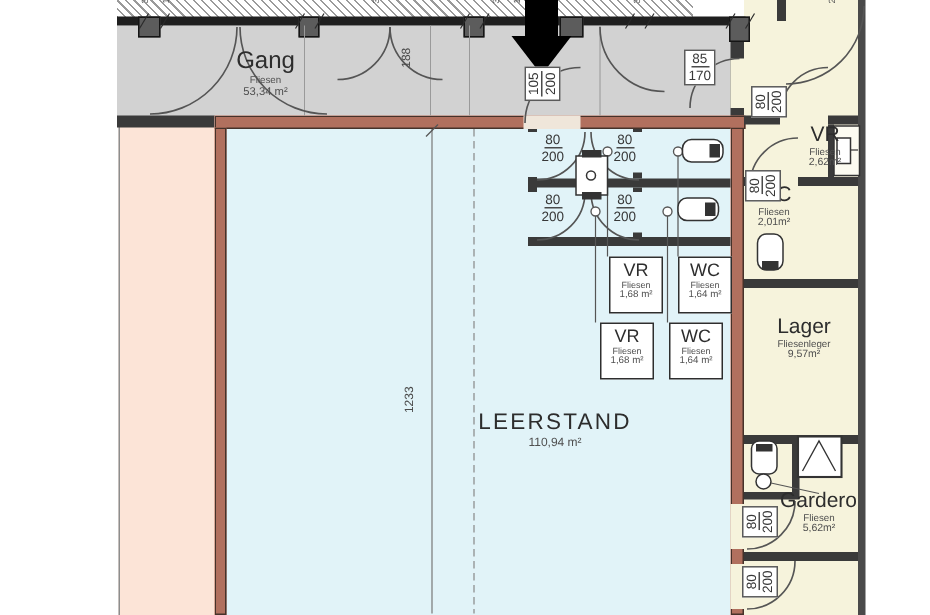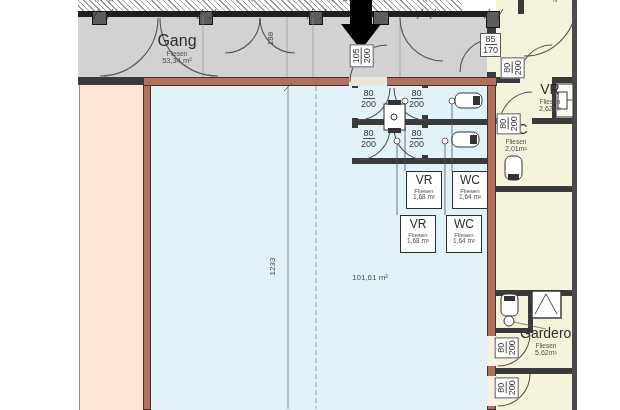--- a/index.html
+++ b/index.html
@@ -178,21 +178,22 @@
     <polygon points="350,0 372,0 372,24 381,24 361,50 341,24 350,24" fill="#000"></polygon>
   </svg>
 
   <div class="room-label" style="left:142px;top:32px;width:70px;">
     <span class="rl-name" style="font-size:16px;">Gang</span>
     <span class="rl-floor">Fliesen</span>
     <span class="rl-area">53,34 m²</span>
   </div>
 
   <div class="room-label" style="left:300px;top:274px;width:140px;">
-    <span class="rl-area" style="font-size:8px;">101,61 m²</span>
+    <span class="rl-name" style="font-size:15px;letter-spacing:1.5px;">LEERSTAND</span>
+    <span class="rl-area" style="font-size:8px;">110,94 m²</span>
   </div>
 
   <div class="labelbox" style="left:406px;top:171px;width:36px;height:38px;">
     <span class="lb-name">VR</span>
     <span class="lb-floor">Fliesen</span>
     <span class="lb-area">1,68 m²</span>
   </div>
   <div class="labelbox" style="left:452px;top:171px;width:36px;height:38px;">
     <span class="lb-name">WC</span>
     <span class="lb-floor">Fliesen</span>
@@ -212,31 +213,36 @@
   <div class="room-label" style="left:524px;top:82px;width:52px;">
     <span class="rl-name" style="font-size:14px;">VR</span>
     <span class="rl-floor">Fliesen</span>
     <span class="rl-area" style="font-size:7px;">2,62m²</span>
   </div>
   <div class="room-label" style="left:490px;top:122px;width:52px;">
     <span class="rl-name" style="font-size:14px;">WC</span>
     <span class="rl-floor">Fliesen</span>
     <span class="rl-area" style="font-size:7px;">2,01m²</span>
   </div>
+  <div class="room-label" style="left:500px;top:210px;width:72px;">
+    <span class="rl-name" style="font-size:14px;">Lager</span>
+    <span class="rl-floor">Fliesenleger</span>
+    <span class="rl-area" style="font-size:7px;">9,57m²</span>
+  </div>
   <div class="room-label" style="left:520px;top:326px;width:52px;overflow:hidden;white-space:nowrap;">
     <span class="rl-name" style="font-size:14px;text-align:left;">Garderobe</span>
     <span class="rl-floor">Fliesen</span>
     <span class="rl-area" style="font-size:7px;">5,62m²</span>
   </div>
 
   <div class="frac rot boxed" style="left:350px;top:44px;">
     <span class="fnum">105</span>
     <span>200</span>
   </div>
-  <div class="frac boxed" style="left:456px;top:33px;margin-left:24px;">
+  <div class="frac boxed" style="left:456px;top:33px;">
     <span class="fnum">85</span>
     <span>170</span>
   </div>
   <div class="frac" style="left:361px;top:88px;">
     <span class="fnum">80</span>
     <span>200</span>
   </div>
   <div class="frac" style="left:409px;top:88px;">
     <span class="fnum">80</span>
     <span>200</span>

